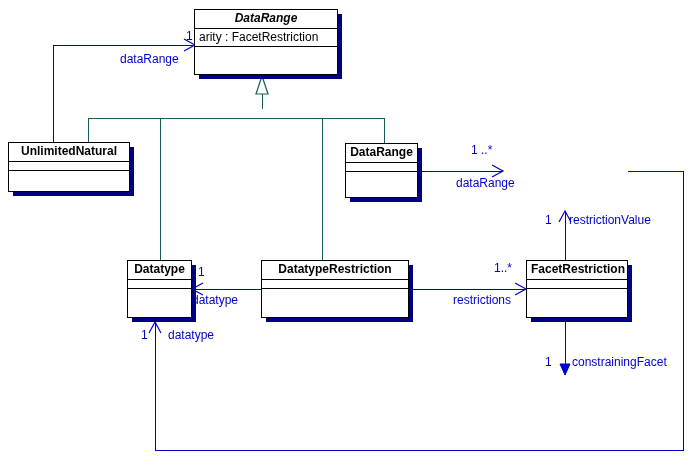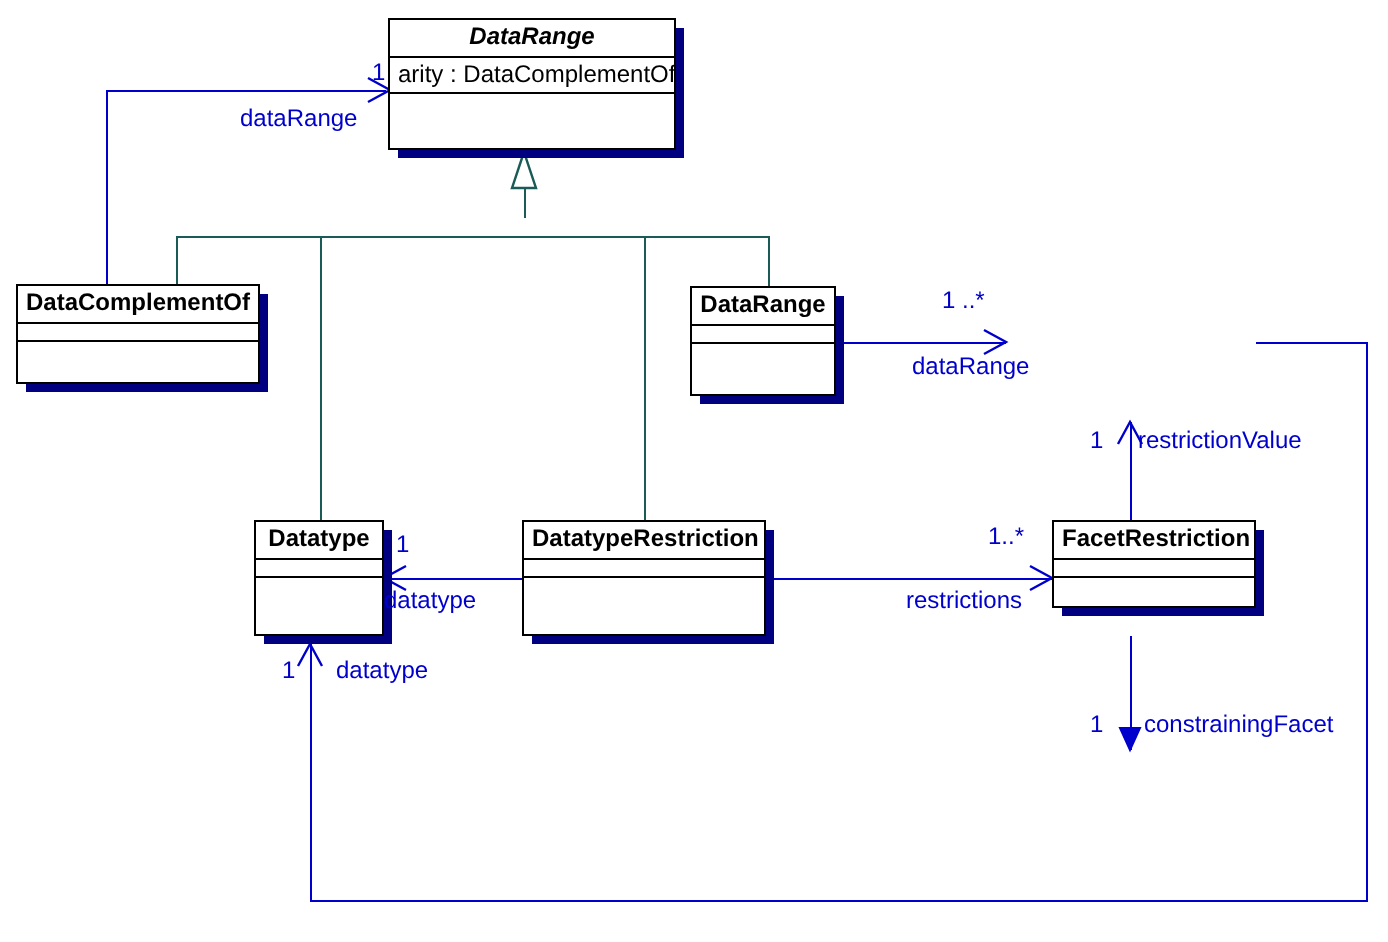--- a/index.html
+++ b/index.html
@@ -157,29 +157,29 @@
     <polygon points="565,375 560,364 570,364" fill="#0000cc" stroke="#0000cc" stroke-width="1"></polygon>
 
     <polyline points="149,333 155,322 161,333" fill="none" stroke="#0000cc" stroke-width="1.2"></polyline>
   </svg>
 
   <div class="uml-class" style="left:194px; top:9px; width:144px; height:66px;">
     <div class="shadow-r"></div>
     <div class="shadow-b"></div>
     <div class="uml-name abstract">DataRange</div>
     <div class="uml-attrs">
-      <div class="attr">arity : DataComplementOf</div>
+      <div class="attr">arity : FacetRestriction</div>
     </div>
     <div class="uml-ops"></div>
   </div>
 
   <div class="uml-class" style="left:8px; top:142px; width:122px; height:50px;">
     <div class="shadow-r"></div>
     <div class="shadow-b"></div>
-    <div class="uml-name">DataComplementOf</div>
+    <div class="uml-name">UnlimitedNatural</div>
     <div class="uml-attrs"></div>
     <div class="uml-ops"></div>
   </div>
 
   <div class="uml-class" style="left:345px; top:143px; width:73px; height:55px;">
     <div class="shadow-r"></div>
     <div class="shadow-b"></div>
     <div class="uml-name">DataRange</div>
     <div class="uml-attrs"></div>
     <div class="uml-ops"></div>
@@ -187,29 +187,29 @@
 
 
   <div class="uml-class" style="left:127px; top:260px; width:65px; height:58px;">
     <div class="shadow-r"></div>
     <div class="shadow-b"></div>
     <div class="uml-name">Datatype</div>
     <div class="uml-attrs"></div>
     <div class="uml-ops"></div>
   </div>
 
-  <div class="uml-class" style="left:261px; top:260px; width:122px; height:58px;">
+  <div class="uml-class" style="left:261px; top:260px; width:148px; height:58px;">
     <div class="shadow-r"></div>
     <div class="shadow-b"></div>
     <div class="uml-name">DatatypeRestriction</div>
     <div class="uml-attrs"></div>
     <div class="uml-ops"></div>
   </div>
 
-  <div class="uml-class" style="left:526px; top:260px; width:102px; height:44px;">
+  <div class="uml-class" style="left:526px; top:260px; width:102px; height:58px;">
     <div class="shadow-r"></div>
     <div class="shadow-b"></div>
     <div class="uml-name">FacetRestriction</div>
     <div class="uml-attrs"></div>
     <div class="uml-ops"></div>
   </div>
 
 
   <div class="label" style="left:186px; top:30px;">1</div>
   <div class="label" style="left:120px; top:53px;">dataRange</div>

